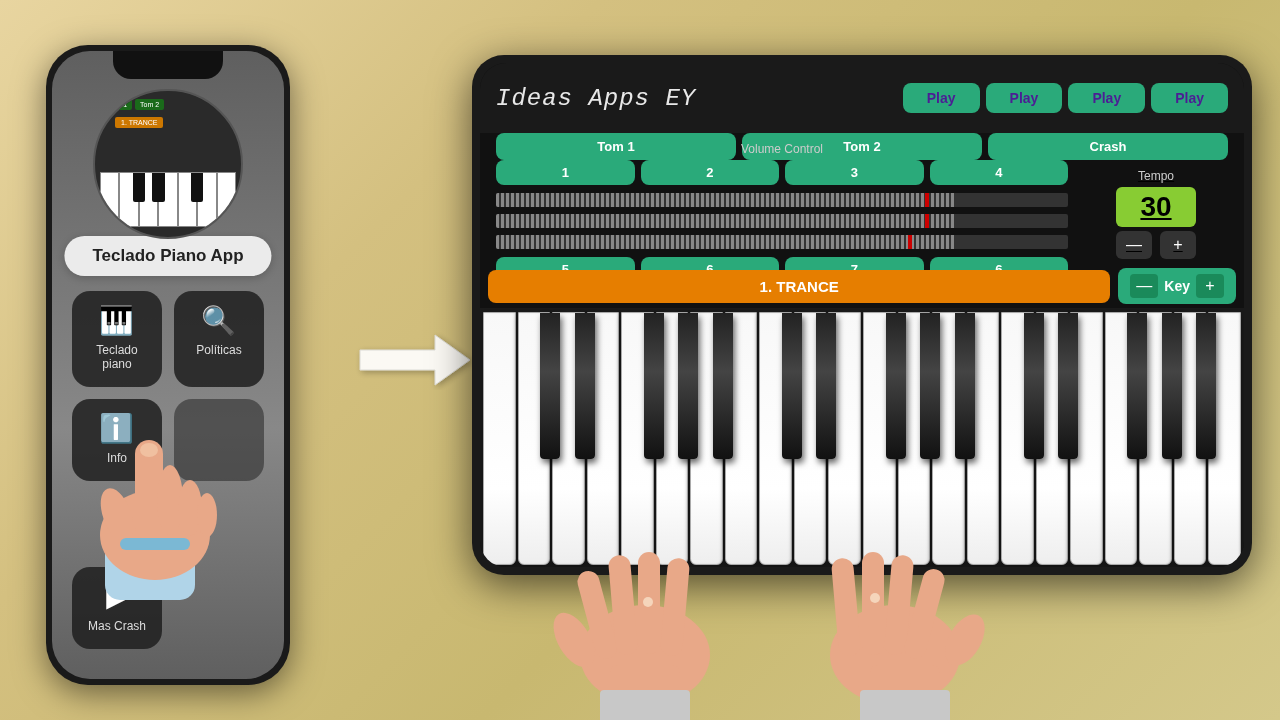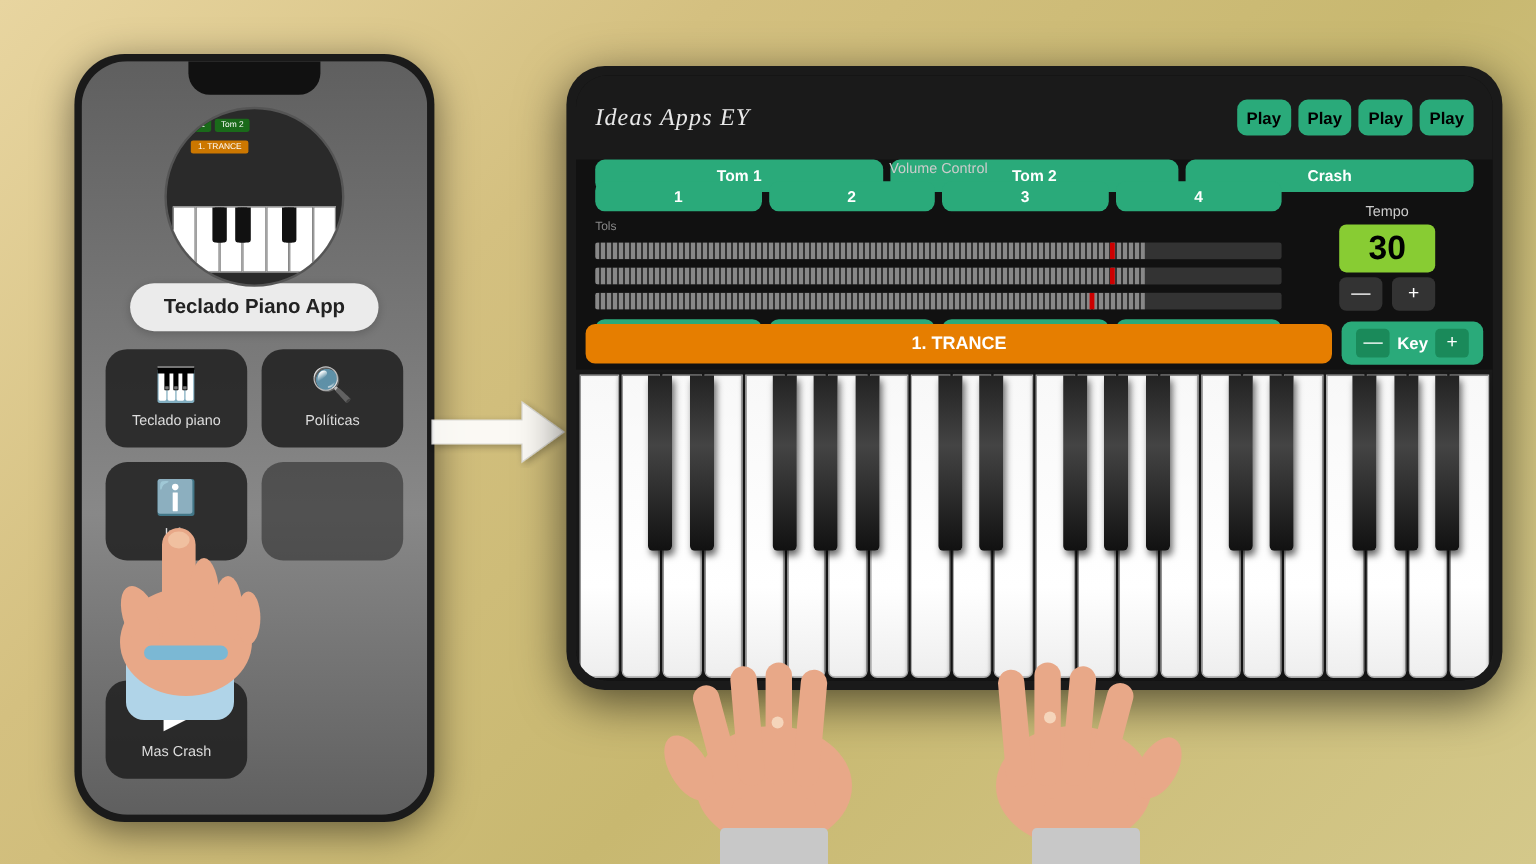--- a/index.html
+++ b/index.html
@@ -8,23 +8,23 @@
       height: 720px;
       overflow: hidden;
       background: linear-gradient(135deg, #e8d5a0 0%, #d4c080 30%, #c8b870 60%, #d4c88a 100%);
       font-family: Arial, sans-serif;
       position: relative;
     }
 
     
     .phone-left {
       position: absolute;
-      left: 62px;
+      left: 46px;
       top: 45px;
-      width: 300px;
+      width: 244px;
       height: 640px;
       background: #1a1a1a;
       border-radius: 42px;
       box-shadow: 0 8px 32px rgba(0,0,0,0.5);
       overflow: hidden;
     }
     .phone-left-inner {
       position: absolute;
       inset: 6px;
       background: #222;
@@ -131,37 +131,37 @@
     
     .tablet-header {
       height: 70px;
       background: #1a1a1a;
       display: flex;
       align-items: center;
       padding: 0 16px;
       gap: 10px;
     }
     .app-brand {
-      font-family: Liberation Serif, serif;
+      font-family: Liberation Mono, monospace;
       font-style: italic;
-      font-size: 20px;
+      font-size: 24px;
       color: #e8e8e8;
       flex: 1;
       letter-spacing: 1px;
     }
     .btn-group {
       display: flex;
       gap: 6px;
     }
     .play-btn {
       background: #2aaa7a;
-      color: #000000;
+      color: #4c1d95;
       border: none;
       border-radius: 8px;
-      padding: 7px 8px;
+      padding: 7px 24px;
       font-size: 14px;
       font-weight: bold;
       cursor: pointer;
     }
 
     
     .drum-row {
       display: flex;
       gap: 6px;
       padding: 0 16px;
@@ -240,20 +240,21 @@
       left: 75%;
     }
 
     .tempo-section {
       width: 160px;
       display: flex;
       flex-direction: column;
       align-items: center;
       justify-content: center;
       gap: 4px;
+      text-decoration: underline;
     }
     .tempo-label {
       color: #ccc;
       font-size: 12px;
     }
     .tempo-display {
       background: #88cc33;
       color: #000;
       font-size: 28px;
       font-weight: bold;
@@ -493,21 +494,20 @@
 
       <div class="volume-section">
         <div class="vol-label">Volume Control</div>
 
         <div class="num-row" style="padding:0;margin-bottom:4px;">
           <button class="num-btn">1</button>
           <button class="num-btn">2</button>
           <button class="num-btn">3</button>
           <button class="num-btn">4</button>
         </div>
-        <div style="color:#888;font-size:10px;margin-bottom:3px;">Tols</div>
 
         <div class="vol-track">
           <div class="vol-fill"></div>
           <div class="vol-marker"></div>
         </div>
         <div class="vol-track" style="margin-top:3px;">
           <div class="vol-fill"></div>
           <div class="vol-marker"></div>
         </div>
         <div class="vol-track" style="margin-top:3px;">

